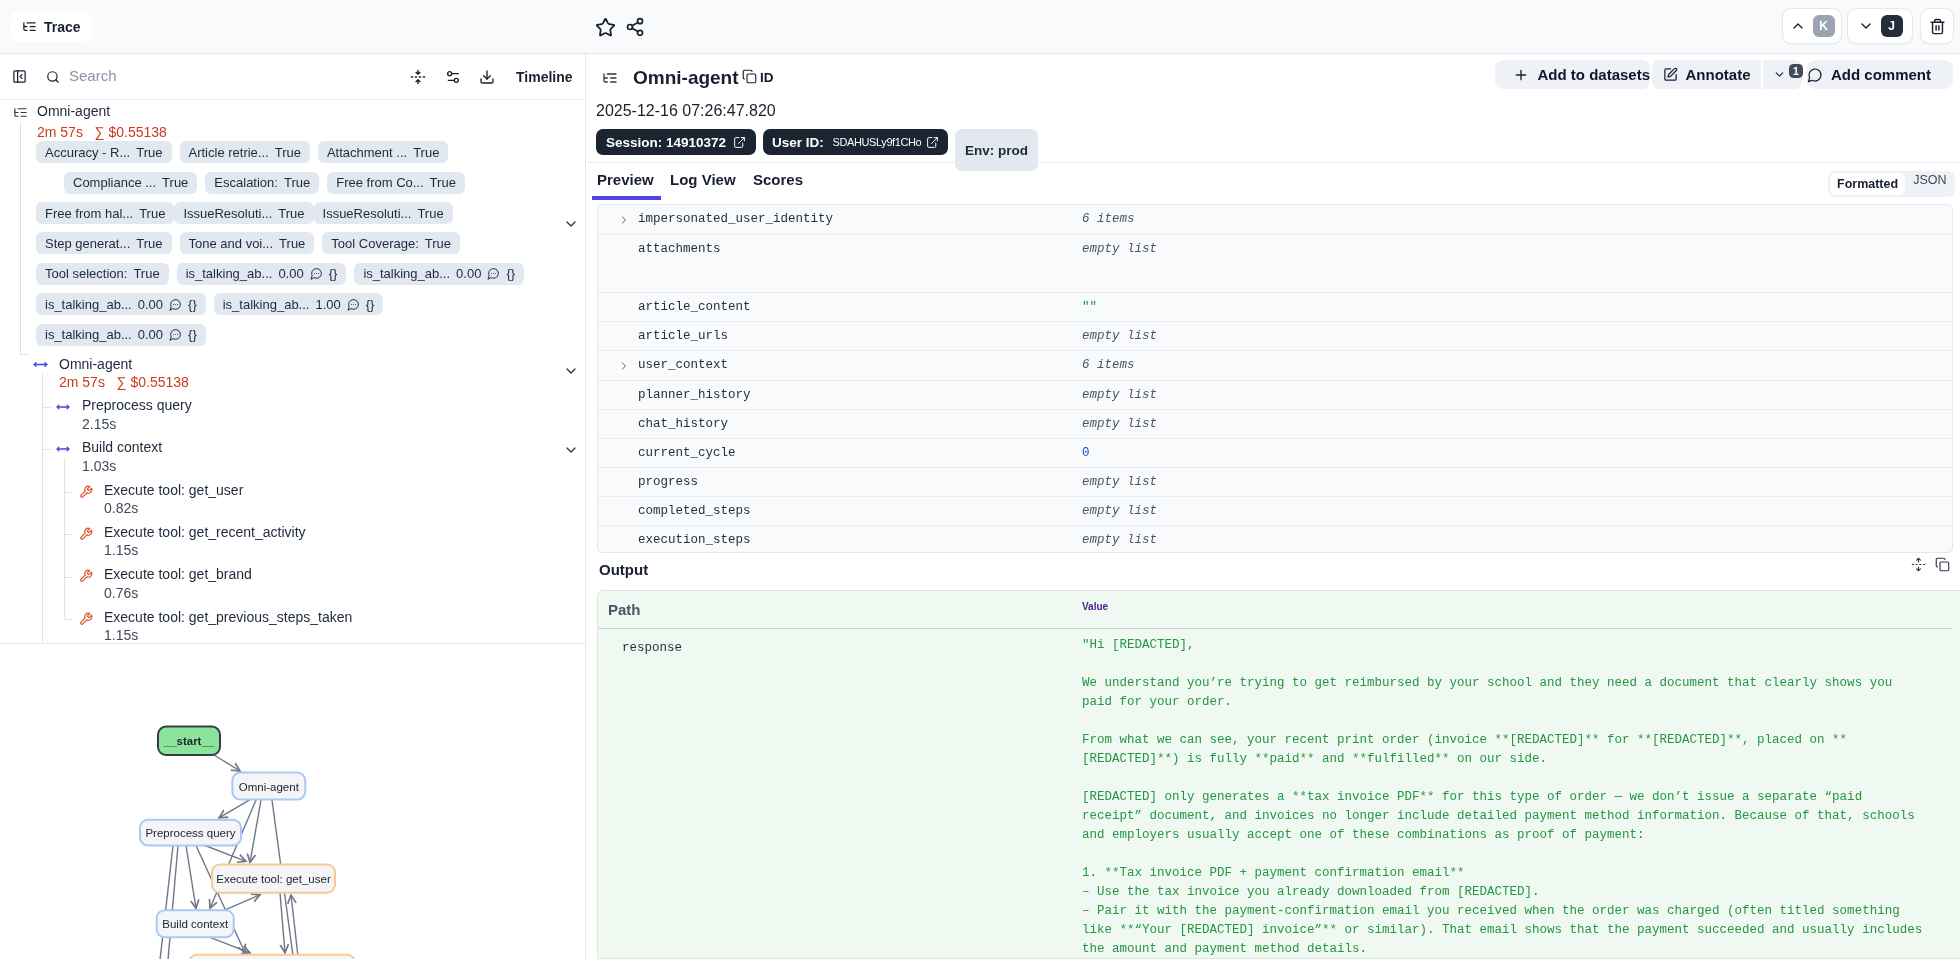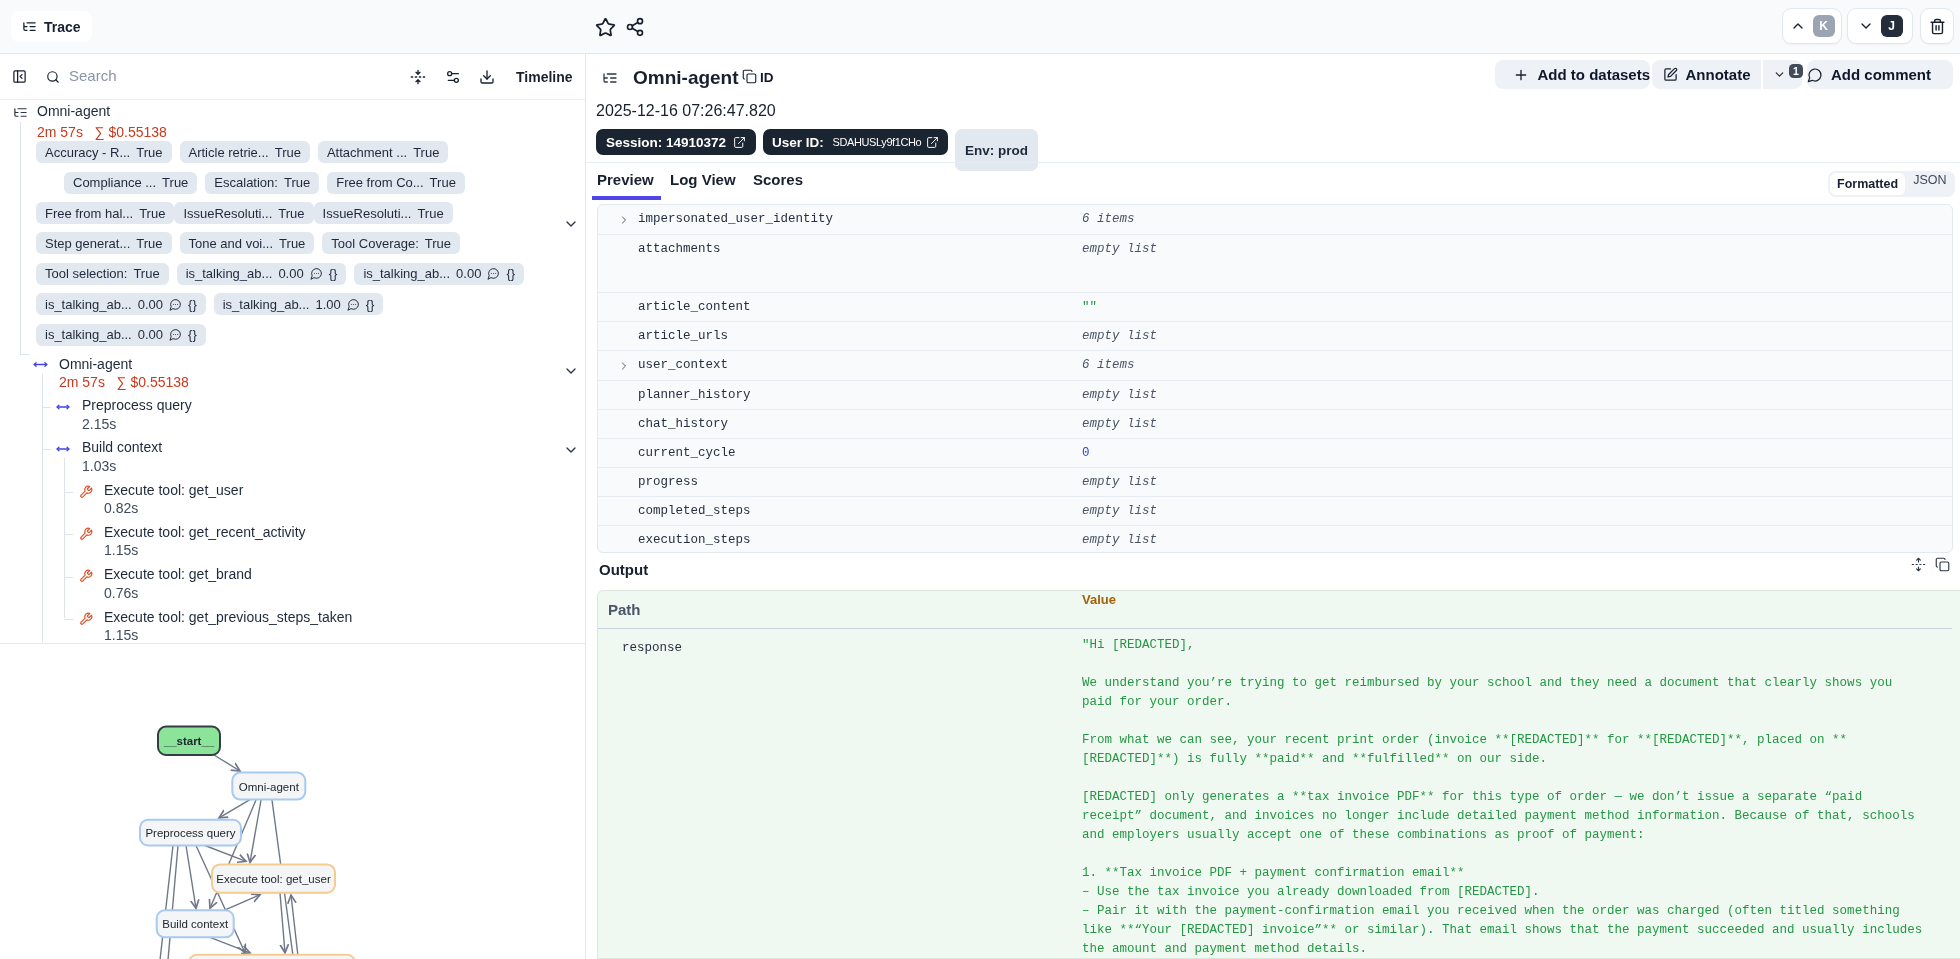--- a/index.html
+++ b/index.html
@@ -68,21 +68,21 @@
 .ikey { position:absolute; left:40px; top:7px; color:#252f3f; }
 .ival { position:absolute; left:484px; top:7px; color:#4b5564; font-style:italic; }
 .ichev { position:absolute; left:20px; top:9px; }
 
 #outlabel { position:absolute; left:12px; top:507px; font-size:15px; font-weight:700; color:#18202f; }
 #otable { position:absolute; left:10px; top:536px; width:1443px; height:369px;
   background:#eff8f1; border:1px solid #dbe7dd; border-radius:6px 6px 0 0; overflow:hidden; }
 #otable .hdr { position:absolute; left:0; top:0; width:1354px; height:38px;
   border-bottom:1px solid #c9d4e0; font-size:15px; font-weight:600; color:#44506033; }
 #opath { position:absolute; left:10px; top:10px; font-size:15px; font-weight:600; color:#4a5568; }
-#ovalue { position:absolute; left:484px; top:1px; font-size:13px; font-weight:600; color:#a16207; }
+#ovalue { position:absolute; left:484px; top:10px; font-size:10px; font-weight:600; color:#4c1d95; }
 #okey { position:absolute; left:24px; top:50px; font-family:"Liberation Mono", monospace;
   font-size:12.5px; color:#252f3f; }
 #otext { position:absolute; left:484px; top:45px; width:862px;
   font-family:"Liberation Mono", monospace; font-size:12.5px; line-height:19px;
   color:#259644; white-space:pre-wrap; }
 </style>
 </head>
 <body>
 <div id="topbar">
   <div id="chip">

